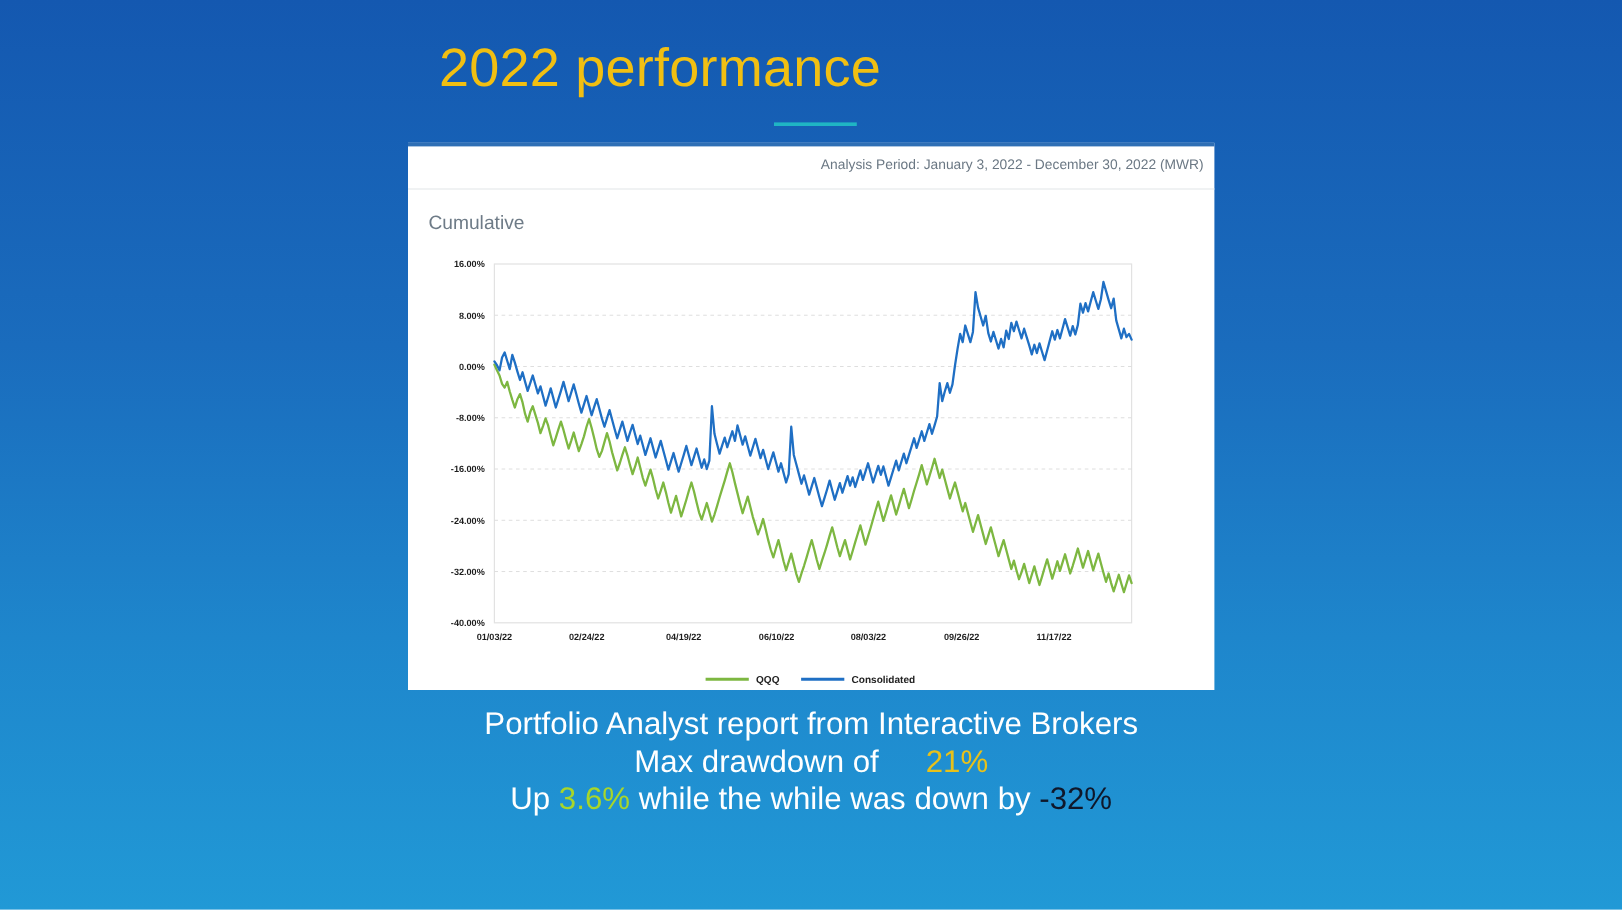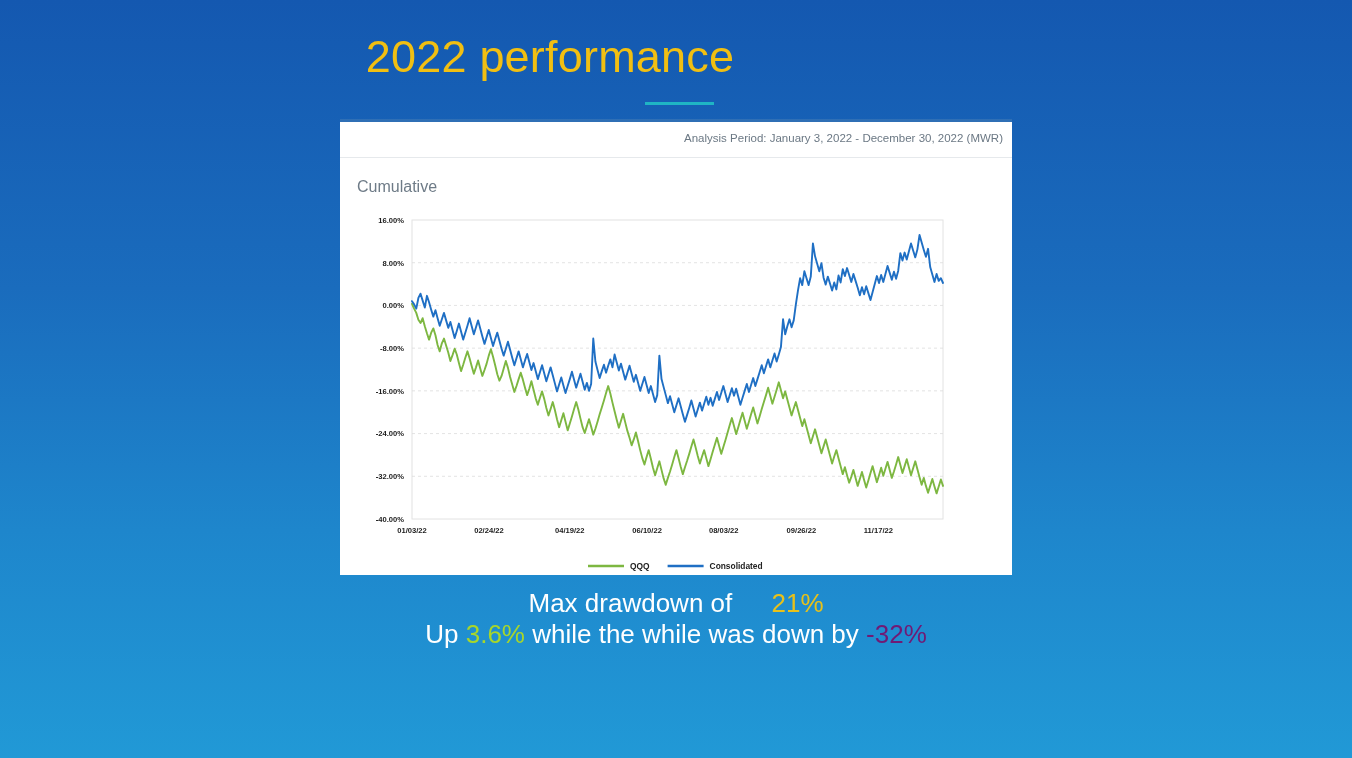--- a/index.html
+++ b/index.html
@@ -132,21 +132,21 @@
     width: 1352px;
     text-align: center;
     color: #ffffff;
     font-size: 26px;
     line-height: 30.8px;
     font-weight: 400;
   }
   .caption .ln { display: block; white-space: pre; }
   .hl-green { color: #a8d62a; }
   .hl-gold  { color: #e8c11a; margin-left: 32px; }
-  .hl-red   { color: #701a75; margin-top: 25px; }
+  .hl-red   { color: #0f172a; margin-top: 25px; }
 </style>
 </head>
 <body>
 
 <div class="slide">
 
   <div class="title">2022 performance</div>
   <div class="title-underline"></div>
 
   <div class="report-panel">
@@ -183,17 +183,18 @@
           <path d="M72.00 87.16 L74.13 90.36 L76.27 94.63 L78.40 83.95 L80.53 79.68 L82.66 86.62 L84.80 93.56 L86.93 81.82 L89.06 88.22 L91.19 95.70 L93.33 102.64 L95.46 96.23 L97.59 104.24 L99.72 111.72 L101.86 105.31 L103.99 98.90 L106.12 106.38 L108.25 113.85 L110.39 107.98 L112.52 115.99 L114.65 124.00 L116.78 117.06 L118.92 109.58 L121.05 117.59 L123.18 125.60 L125.31 118.66 L127.45 111.72 L129.58 104.24 L131.71 112.25 L133.84 120.26 L135.98 113.32 L138.11 106.38 L140.24 114.39 L142.37 122.40 L144.51 129.87 L146.64 122.93 L148.77 115.99 L150.90 124.00 L153.04 132.01 L155.17 125.07 L157.30 118.66 L159.43 126.67 L161.57 134.68 L163.70 141.62 L165.83 134.68 L167.96 127.74 L170.10 135.74 L172.23 143.75 L174.36 151.23 L176.49 144.29 L178.63 137.35 L180.76 145.36 L182.89 153.36 L185.02 146.42 L187.16 140.02 L189.29 148.03 L191.42 156.03 L193.55 149.09 L195.69 157.10 L197.82 165.11 L199.95 158.17 L202.08 151.23 L204.22 159.24 L206.35 167.25 L208.48 160.31 L210.61 153.36 L212.75 161.37 L214.88 169.38 L217.01 177.39 L219.14 170.45 L221.28 163.51 L223.41 171.52 L225.54 178.99 L227.67 172.05 L229.81 165.11 L231.94 157.64 L234.07 165.64 L236.20 173.65 L238.34 166.71 L240.47 159.77 L242.60 167.78 L244.73 175.79 L246.87 168.85 L249.00 176.86 L251.13 169.92 L253.27 124.53 L255.40 147.49 L257.53 156.03 L259.66 164.04 L261.80 157.10 L263.93 150.69 L266.06 158.70 L268.19 151.76 L270.33 145.36 L272.46 153.36 L274.59 140.55 L276.72 148.56 L278.86 156.57 L280.99 149.63 L283.12 157.64 L285.25 165.64 L287.39 158.70 L289.52 151.76 L291.65 159.77 L293.78 167.78 L295.92 160.84 L298.05 168.85 L300.18 176.86 L302.31 169.92 L304.45 162.97 L306.58 170.98 L308.71 178.99 L310.84 172.05 L312.98 180.06 L315.11 188.07 L317.24 181.13 L319.37 141.62 L321.51 165.11 L323.64 173.12 L325.77 181.13 L327.90 189.14 L330.04 182.20 L332.17 190.21 L334.30 198.21 L336.43 191.27 L338.57 184.33 L340.70 192.34 L342.83 200.35 L344.96 207.82 L347.10 200.88 L349.23 193.94 L351.36 186.47 L353.49 194.48 L355.63 202.49 L357.76 195.54 L359.89 188.60 L362.02 196.61 L364.16 189.67 L366.29 182.73 L368.42 190.74 L370.55 183.80 L372.69 191.81 L374.82 184.87 L376.95 177.93 L379.08 185.93 L381.22 178.99 L383.35 172.05 L385.48 180.06 L387.61 188.07 L389.75 181.13 L391.88 174.19 L394.01 181.66 L396.14 174.72 L398.28 182.73 L400.41 190.74 L402.54 183.80 L404.67 176.86 L406.81 169.92 L408.94 177.93 L411.07 170.98 L413.20 164.04 L415.34 172.05 L417.47 165.11 L419.60 158.17 L421.73 151.23 L423.87 159.24 L426.00 152.30 L428.13 145.36 L430.27 153.36 L432.40 146.42 L434.53 139.48 L436.66 147.49 L438.80 140.55 L440.93 133.07 L443.06 105.31 L445.19 120.26 L447.33 112.25 L449.46 105.31 L451.59 113.32 L453.72 106.38 L455.86 90.36 L457.99 76.48 L460.12 64.20 L462.25 71.14 L464.39 57.26 L466.52 64.20 L468.65 71.14 L470.78 62.60 L472.92 29.49 L475.05 42.31 L477.18 49.78 L479.31 57.26 L481.45 49.25 L483.58 63.66 L485.71 70.61 L487.84 62.60 L489.98 69.54 L492.11 76.48 L494.24 68.47 L496.37 75.41 L498.51 61.53 L500.64 68.47 L502.77 55.12 L504.90 62.06 L507.04 54.05 L509.17 60.99 L511.30 67.94 L513.43 59.93 L515.57 66.87 L517.70 73.81 L519.83 81.28 L521.96 73.28 L524.10 80.22 L526.23 72.21 L528.36 79.15 L530.49 86.09 L532.63 78.08 L534.76 70.07 L536.89 62.06 L539.02 69.00 L541.16 60.99 L543.29 67.94 L545.42 59.93 L547.55 51.92 L549.69 58.86 L551.82 65.80 L553.95 57.79 L556.08 64.73 L558.22 56.72 L560.35 39.10 L562.48 46.58 L564.61 38.57 L566.75 45.51 L568.88 37.50 L571.01 29.49 L573.14 36.43 L575.28 43.38 L577.41 35.37 L579.54 20.95 L581.67 28.43 L583.81 35.90 L585.94 42.84 L588.07 34.83 L590.20 52.99 L592.34 60.46 L594.47 67.94 L596.60 59.93 L598.73 66.87 L600.87 64.20 L603.00 69.00" stroke="#1f6fc4" class="series-path"></path>
           <line x1="248" y1="352" x2="284" y2="352" stroke="#7db741" stroke-width="2.6"></line>
           <text x="290" y="355" class="legend-label">QQQ</text>
           <line x1="327.6" y1="352" x2="363.6" y2="352" stroke="#1f6fc4" stroke-width="2.6"></line>
           <text x="369.6" y="355" class="legend-label">Consolidated</text>
         </svg>
     </div>
   </div>
 
   <div class="caption">
+    <span class="ln">Portfolio Analyst report from Interactive Brokers</span>
     <span class="ln"><span>Max drawdown of </span><span class="hl-gold">21%</span></span>
     <span class="ln"><span>Up </span><span class="hl-green">3.6%</span><span> while the while was down by </span><span class="hl-red">-32%</span></span>
   </div>
 
 </div>
 
 </body></html>

